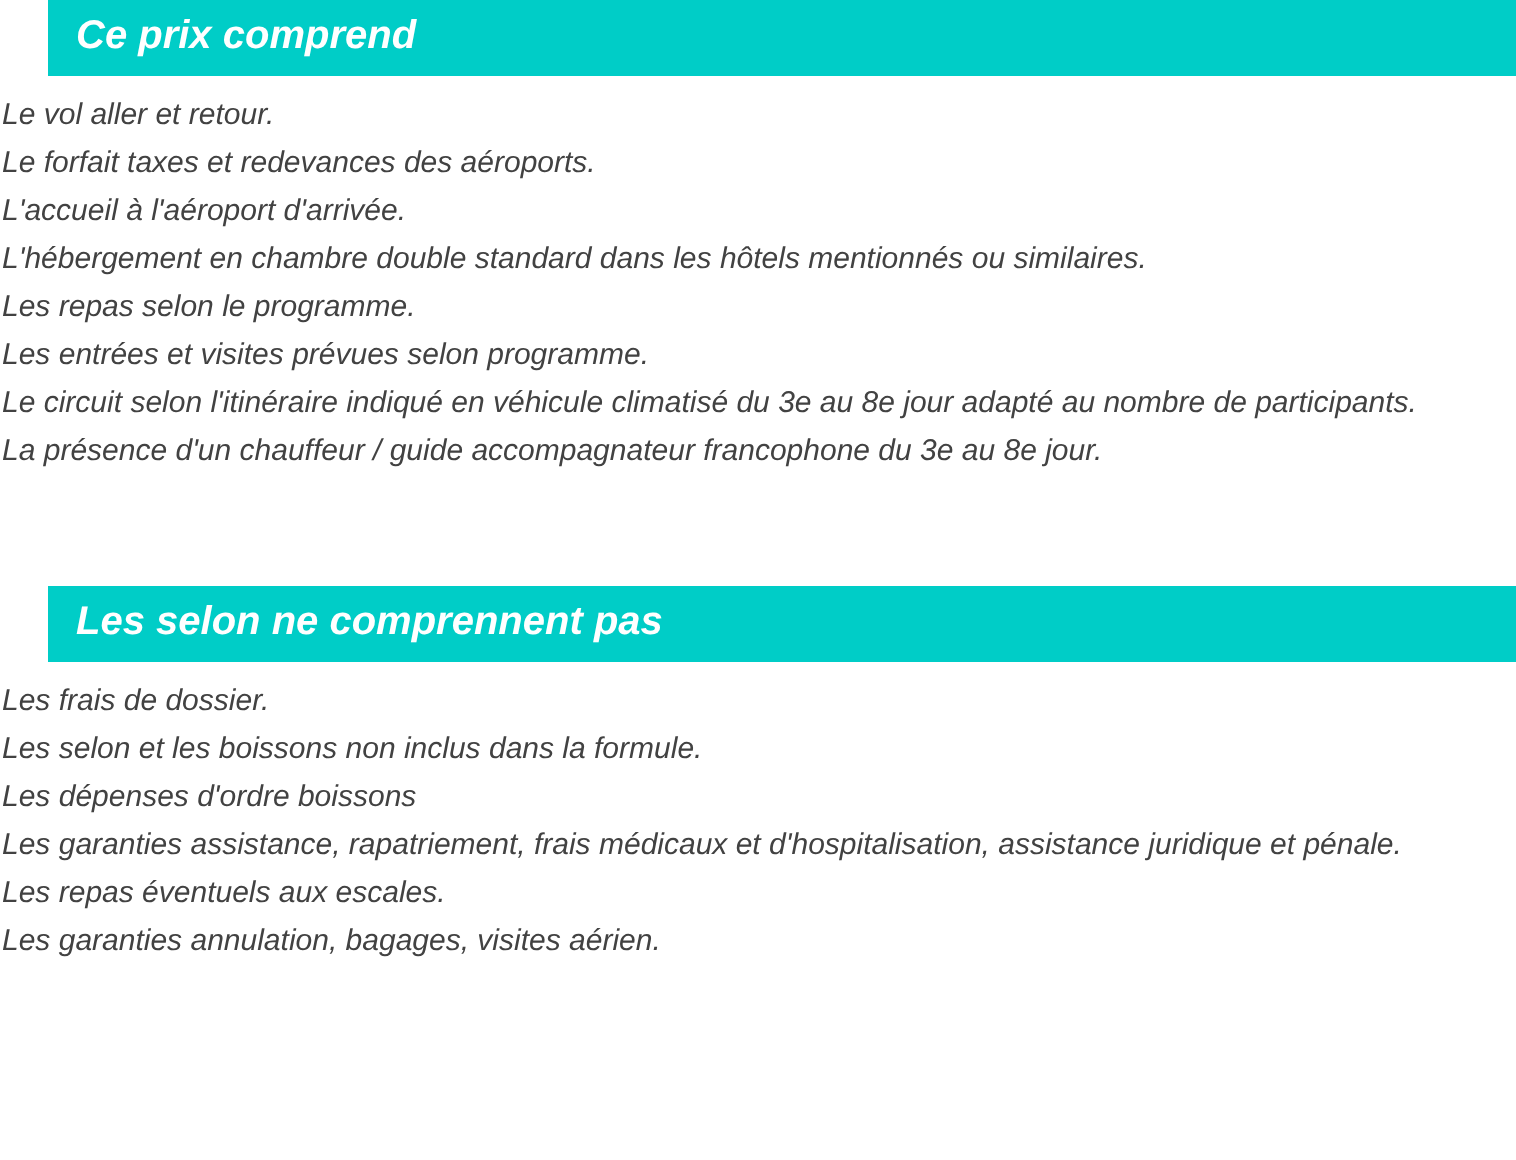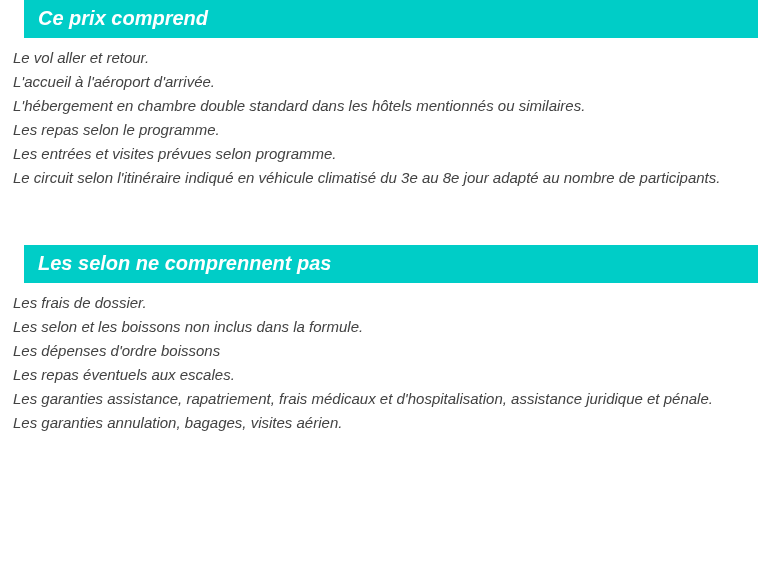--- a/index.html
+++ b/index.html
@@ -32,21 +32,21 @@
     margin: 0;
     font-size: 20px;
     font-style: italic;
     font-weight: 700;
     color: var(--header-text, #ffffff);
     line-height: 1;
     padding-bottom: 2px;
   }
   ul.items {
     list-style: none;
-    margin: 8px 0 0 12px;
+    margin: 8px 0 0 0;
     padding: 0 0 0 1px;
   }
   ul.items li {
     font-style: italic;
     font-size: 15px;
     line-height: 24px;
     color: var(--body-text, #424242);
     white-space: nowrap;
   }
   section.second {
@@ -57,35 +57,37 @@
 <body>
 
 <div class="page">
 
   <section>
     <header class="bar">
       <h2>Ce prix comprend</h2>
     </header>
     <ul class="items">
         <li>Le vol aller et retour.</li>
+        <li>Le forfait taxes et redevances des aéroports.</li>
         <li>L'accueil à l'aéroport d'arrivée.</li>
         <li>L'hébergement en chambre double standard dans les hôtels mentionnés ou similaires.</li>
         <li>Les repas selon le programme.</li>
         <li>Les entrées et visites prévues selon programme.</li>
         <li>Le circuit selon l'itinéraire indiqué en véhicule climatisé du 3e au 8e jour adapté au nombre de participants.</li>
+        <li>La présence d'un chauffeur / guide accompagnateur francophone du 3e au 8e jour.</li>
       </ul>
   </section>
 
   <section class="second">
     <header class="bar">
       <h2>Les selon ne comprennent pas</h2>
     </header>
     <ul class="items">
         <li>Les frais de dossier.</li>
         <li>Les selon et les boissons non inclus dans la formule.</li>
         <li>Les dépenses d'ordre boissons</li>
+        <li>Les garanties assistance, rapatriement, frais médicaux et d'hospitalisation, assistance juridique et pénale.</li>
         <li>Les repas éventuels aux escales.</li>
-        <li>Les garanties assistance, rapatriement, frais médicaux et d'hospitalisation, assistance juridique et pénale.</li>
         <li>Les garanties annulation, bagages, visites aérien.</li>
       </ul>
   </section>
 
 </div>
 
 </body></html>

